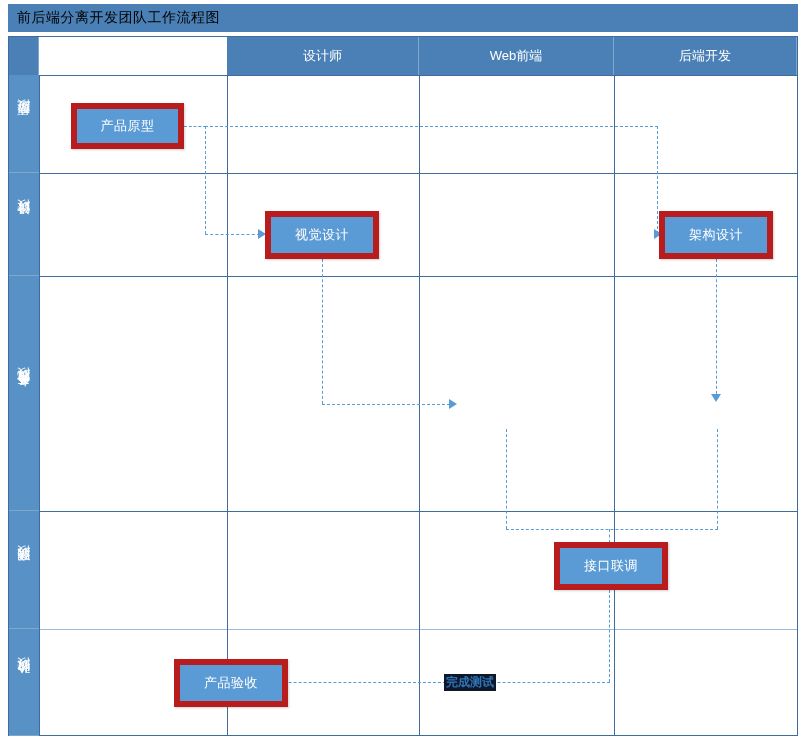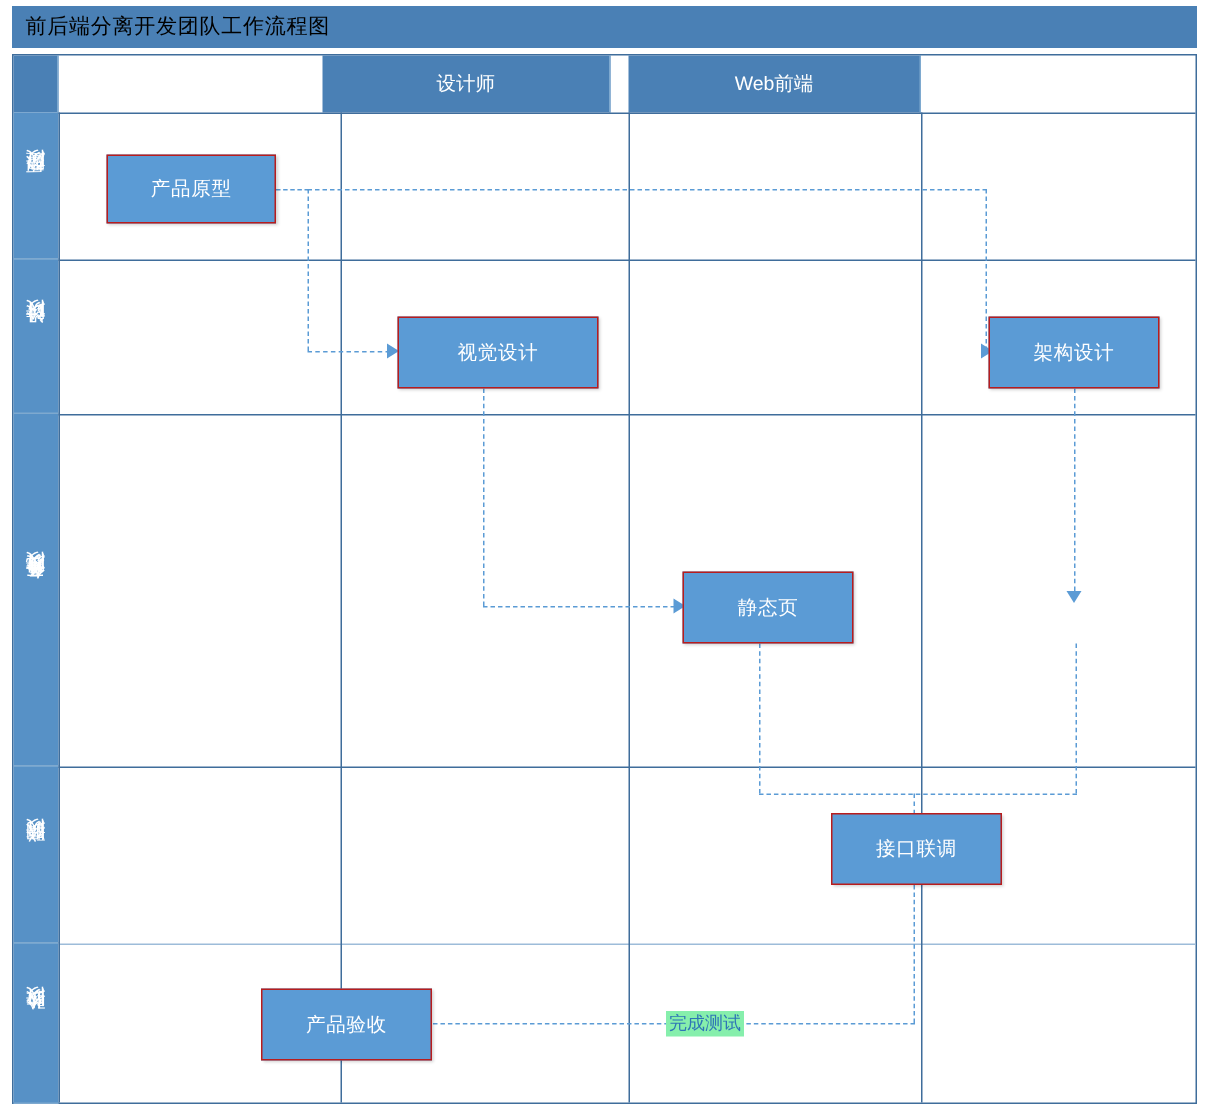--- a/index.html
+++ b/index.html
@@ -116,21 +116,21 @@
     top: 38px;
     bottom: 0;
     width: 0;
     border-left: 1px solid #3f6d9b;
   }
 
   
   .node {
     position: absolute;
     background: #5b9bd5;
-    border: 1px solid #b91c1c;
+    border: 6px solid #b91c1c;
     box-sizing: border-box;
     display: flex;
     align-items: center;
     justify-content: center;
     box-shadow: 1px 1px 2px rgba(0,0,0,0.18);
     z-index: 6;
   }
   .node span {
     color: #ffffff;
     font-size: 13px;
@@ -171,22 +171,22 @@
     border-left: 5px solid transparent;
     border-right: 5px solid transparent;
     border-top: 8px solid #5b9bd5;
   }
 
   .edge-label {
     position: absolute;
     z-index: 7;
     color: #2e75b6;
     font-size: 12px;
-    font-weight: normal;
-    background: #86efac;
+    font-weight: bold;
+    background: #0f172a;
     padding: 0 2px;
     white-space: nowrap;
   }
 
   
   #watermark {
     position: absolute;
     right: 6px;
     bottom: 10px;
     color: #c9d6e4;
@@ -201,25 +201,28 @@
 <div id="canvas">
 
   <div id="title-bar">
     <span class="title-text">前后端分离开发团队工作流程图</span>
   </div>
 
   <div id="lane-frame">
 
     <div id="corner-block"></div>
 
-    <div class="col-header" style="left:206px; width:192px;align-items:center;">
+    <div class="col-header" style="left:218px; width:192px;align-items:center;">
       <span>设计师</span>
     </div>
     <div class="col-header" style="left:410px; width:195px;">
       <span>Web前端</span>
+    </div>
+    <div class="col-header" style="left:605px; width:183px;">
+      <span>后端开发</span>
     </div>
 
     <div class="row-header" style="top:38px;  height:98px;">
       <span>原型阶段</span>
     </div>
     <div class="row-header" style="top:136px; height:103px;">
       <span>设计阶段</span>
     </div>
     <div class="row-header" style="top:239px; height:235px;">
       <span>各角色开发阶段</span>
@@ -272,31 +275,28 @@
 
     <div class="conn-v" style="left:600px; top:553px; height:92px;"></div>
     <div class="conn-h" style="left:215px; top:645px; width:386px;"></div>
     <div class="arrow left" style="left:212px; top:640px;"></div>
     <div class="edge-label" style="left:435px; top:637px;">完成测试</div>
 
     <div class="node" style="left:62px;  top:66px;  width:113px; height:46px;">
       <span>产品原型</span>
     </div>
 
-    <div class="node" style="left:256px; top:174px; width:134px; height:48px;">
+    <div class="node" style="left:256px; top:174px; width:114px; height:48px;">
       <span>视觉设计</span>
     </div>
 
     <div class="node" style="left:650px; top:174px; width:114px; height:48px;">
       <span>架构设计</span>
     </div>
 
-    <div class="node" style="left:446px; top:344px; width:114px; height:48px;">
-      <span>静态页</span>
-    </div>
 
 
     <div class="node" style="left:545px; top:505px; width:114px; height:48px;">
       <span>接口联调</span>
     </div>
 
     <div class="node" style="left:165px; top:622px; width:114px; height:48px;">
       <span>产品验收</span>
     </div>
 

